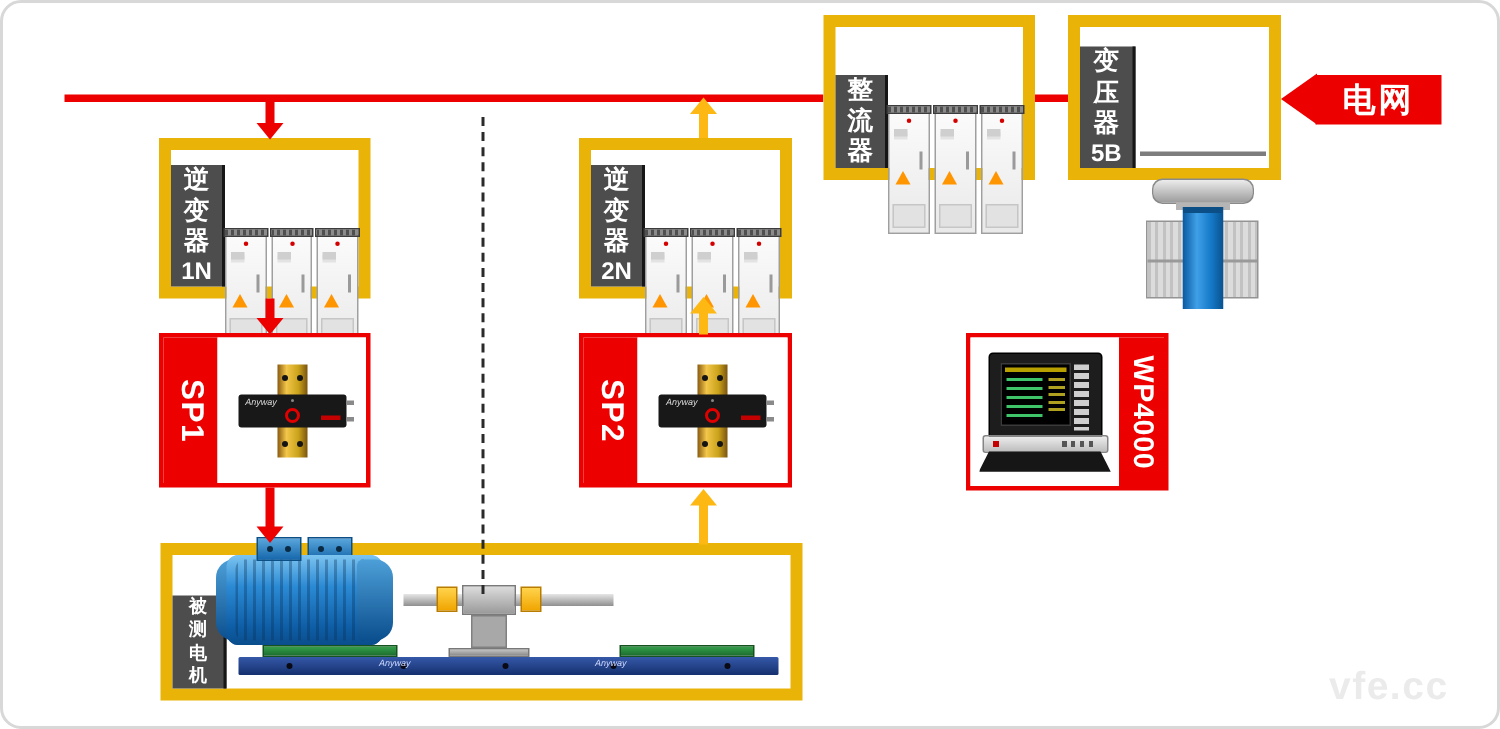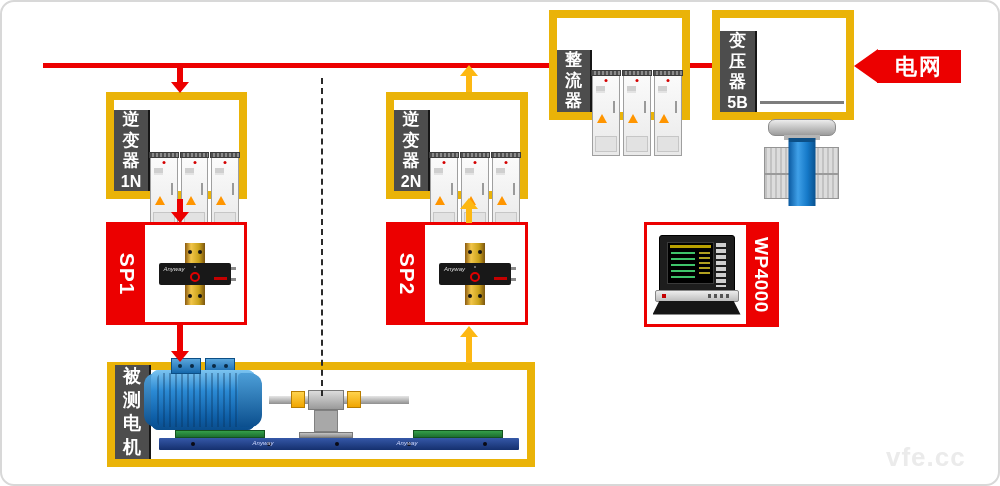--- a/index.html
+++ b/index.html
@@ -12,21 +12,21 @@
   .bd{border:8px solid #eab308;align-items:flex-end;}
   .br{border:3px solid #ec0000;}
   .strip{flex:0 0 auto;display:flex;flex-direction:column;align-items:center;justify-content:center;
     color:#fff;font-weight:700;box-sizing:border-box;position:relative;}
   .sgray{background:#4d4d4d;}
   .sred{background:#ec0000;}
   .sepR{border-right:2px solid #161616;}
   .sepL{border-left:2px solid #161616;}
   .cnt{flex:1 1 auto;position:relative;background:#fff;}
   .vlabel{width:1.08em;word-break:break-all;line-height:1.22;font-size:17px;text-align:center;}
-  .m4 .vlabel{font-size:18px;line-height:1.3;}
+  .m4 .vlabel{font-size:12px;line-height:1.3;}
   .sub{font-size:16px;margin-top:1px;}
   .rot{position:absolute;top:50%;left:50%;transform:translate(-50%,-50%) rotate(90deg);
     white-space:nowrap;font-weight:700;color:#fff;}
   .rot.sp{font-size:21px;letter-spacing:1px;}
   .rot.wp{font-size:19px;letter-spacing:.5px;}
 
   
   .bus{position:absolute;height:5px;background:#ec0000;}
   .dash{position:absolute;left:319px;top:76px;height:318px;border-left:2px dashed #2a2a2a;z-index:3;}
 

